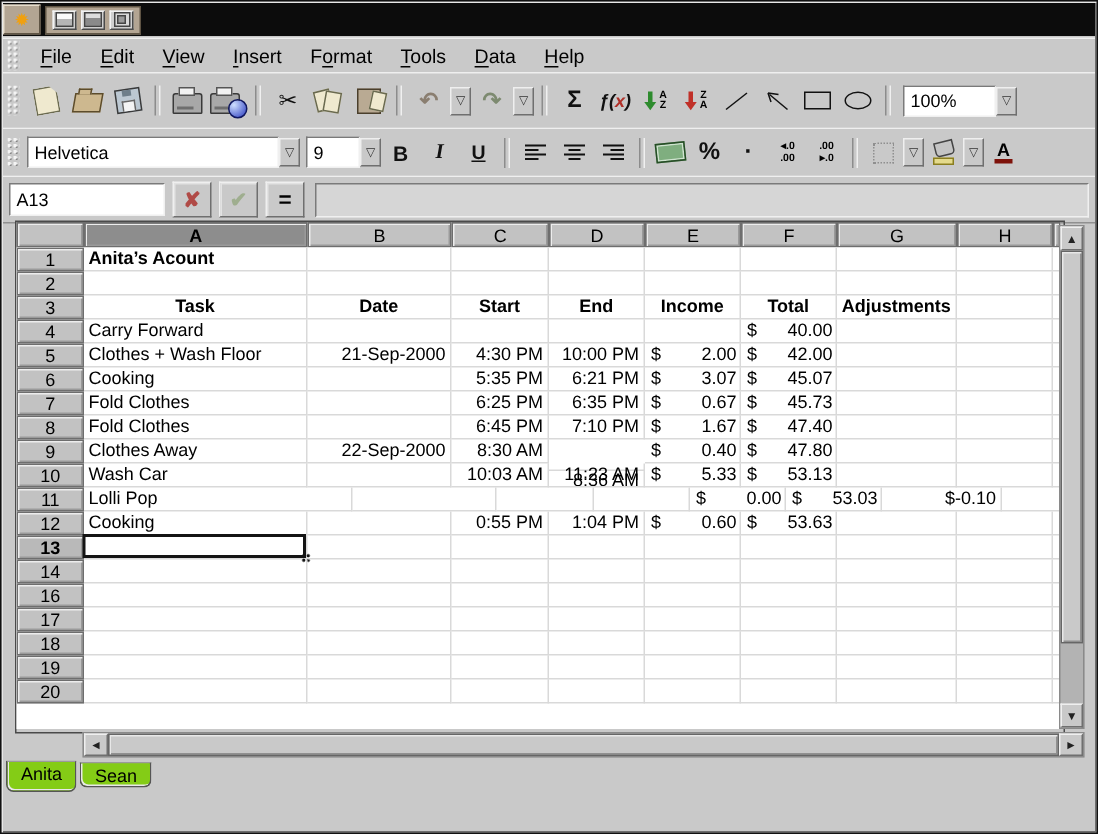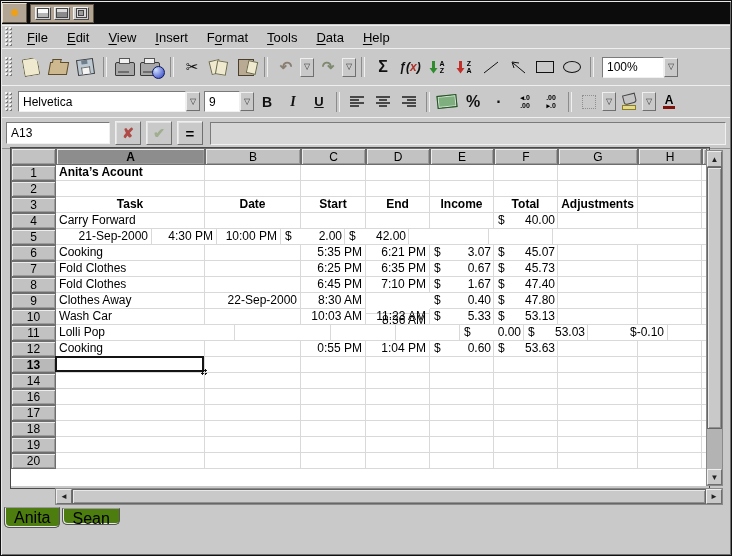--- a/index.html
+++ b/index.html
@@ -108,22 +108,22 @@
   .sbtn{background:#c9c9c9;border:1px solid;border-color:#efefef #6f6f6f #6f6f6f #efefef;display:flex;align-items:center;justify-content:center;font-size:8px;color:#222;padding:0;flex:none;}
   #vsb{position:absolute;left:705px;top:149px;width:17px;height:336px;background:#b3b3b3;border:1px solid #8a8a8a;box-sizing:border-box;display:flex;flex-direction:column;}
   #vsb .sbtn{height:16px;width:100%;}
   .vthumb{height:262px;background:#c9c9c9;border:1px solid #666;box-shadow:inset 1px 1px 0 #e8e8e8, inset -1px -1px 0 #909090;box-sizing:border-box;}
   .vtrack{flex:1;}
   #hsb{position:absolute;left:54px;top:487px;width:668px;height:17px;background:#b3b3b3;border:1px solid #8a8a8a;box-sizing:border-box;display:flex;}
   #hsb .sbtn{width:16px;height:100%;}
   .hthumb{flex:1;background:#c9c9c9;border:1px solid #666;box-shadow:inset 1px 1px 0 #e8e8e8, inset -1px -1px 0 #909090;box-sizing:border-box;}
   
   #tabs{position:absolute;left:3px;top:506px;right:1px;height:23px;display:flex;align-items:flex-start;}
-  .tab{box-sizing:border-box;border:1px solid #555;border-top:1px solid #9a9a9a;border-radius:0 0 5px 5px;background:#4d7c0f;
-       padding:1px 9px 0 9px;font-size:16px;box-shadow:inset 1px -1px 0 #e8e8e8;}
+  .tab{box-sizing:border-box;border:1px solid #555;border-top:1px solid #9a9a9a;border-radius:0 0 5px 5px;background:#84cc16;
+       padding:1px 9px 0 9px;font-size:12px;box-shadow:inset 1px -1px 0 #e8e8e8;}
   .tab.active{height:21px;z-index:2;}
   .tab.inactive{height:17px;margin-left:2px;margin-top:1px;}
   #status{position:absolute;left:1px;right:1px;top:530px;height:20px;display:flex;align-items:center;gap:6px;padding:0 4px;background:#c9c9c9;border-top:1px solid #ef4444;margin-top:48px;}
   .sp{height:15px;box-sizing:border-box;border:1px solid;border-color:#7d7d7d #efefef #efefef #7d7d7d;background:#c9c9c9;}
   .sp1{width:406px;flex:none;}
   .sp2{width:150px;flex:none;background:#a2a2a2;}
   .sp3{flex:1;display:flex;align-items:center;justify-content:center;font-size:12px;}
 </style>
 </head>
 <body>
@@ -494,20 +494,23 @@
             <span>$</span>
             <span>40.00</span>
           </span>
         </div>
         <div class="cell" style="width: 80px;"></div>
         <div class="cell" style="width: 64px;"></div>
         <div class="cellfill"></div>
       </div>
       <div class="grow">
         <div class="hd rowhdr">5</div>
+        <div class="cell" style="width: 149px;">
+          <span class="ct">Clothes + Wash Floor</span>
+        </div>
         <div class="cell" style="width: 96px;">
           <span class="ct al-r">21-Sep-2000</span>
         </div>
         <div class="cell" style="width: 65px;">
           <span class="ct al-r">4:30 PM</span>
         </div>
         <div class="cell" style="width: 64px;">
           <span class="ct al-r">10:00 PM</span>
         </div>
         <div class="cell" style="width: 64px;">

